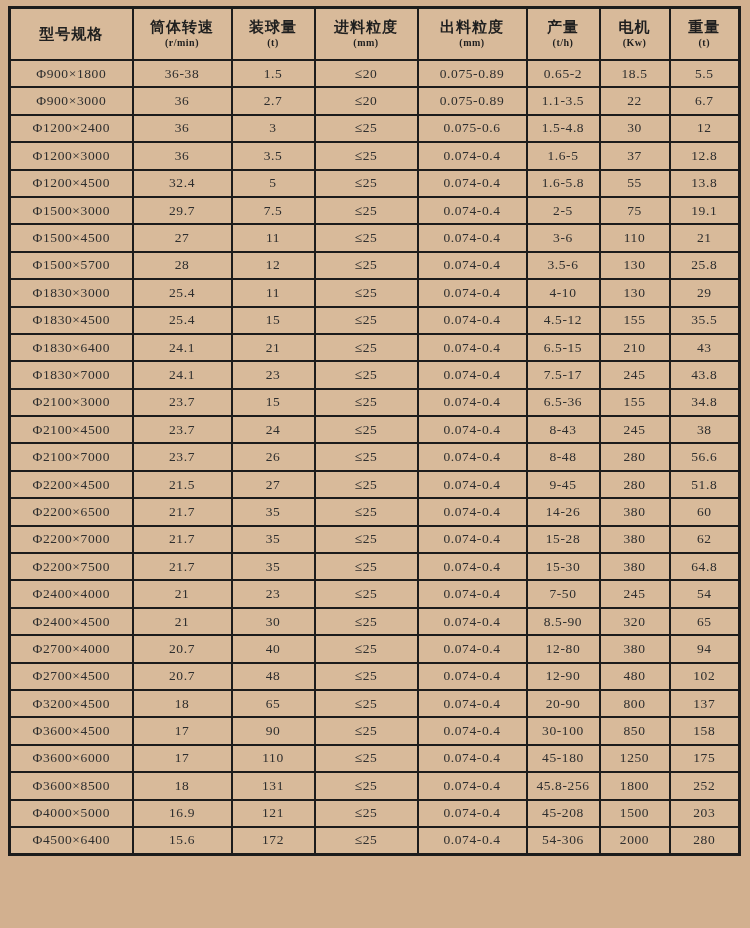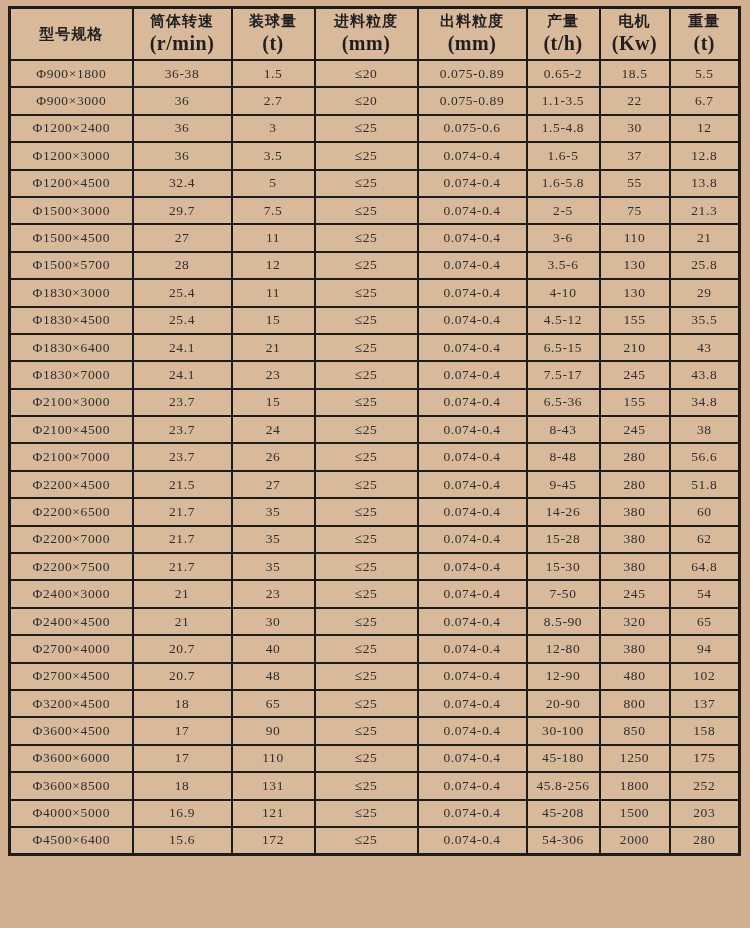--- a/index.html
+++ b/index.html
@@ -47,21 +47,21 @@
     line-height: 1.25;
   }
   th .h-label {
     display: block;
     font-size: 15px;
     letter-spacing: 1px;
     font-family: "Liberation Sans", "DejaVu Sans", sans-serif;
   }
   th .h-unit {
     display: block;
-    font-size: 20px;
+    font-size: 10px;
     letter-spacing: 0.5px;
     font-family: "Liberation Serif", "DejaVu Serif", serif;
   }
   th.single-line .h-label { line-height: 50px; }
   td {
     color: var(--text-color);
     font-size: 13.5px;
     letter-spacing: 0.6px;
   }
 </style>
@@ -167,21 +167,21 @@
           <td>13.8</td>
         </tr>
         <tr>
           <td>Φ1500×3000</td>
           <td>29.7</td>
           <td>7.5</td>
           <td>≤25</td>
           <td>0.074-0.4</td>
           <td>2-5</td>
           <td>75</td>
-          <td>21.3</td>
+          <td>19.1</td>
         </tr>
         <tr>
           <td>Φ1500×4500</td>
           <td>27</td>
           <td>11</td>
           <td>≤25</td>
           <td>0.074-0.4</td>
           <td>3-6</td>
           <td>110</td>
           <td>21</td>
@@ -300,21 +300,21 @@
           <td>Φ2200×7500</td>
           <td>21.7</td>
           <td>35</td>
           <td>≤25</td>
           <td>0.074-0.4</td>
           <td>15-30</td>
           <td>380</td>
           <td>64.8</td>
         </tr>
         <tr>
-          <td>Φ2400×3000</td>
+          <td>Φ2400×4000</td>
           <td>21</td>
           <td>23</td>
           <td>≤25</td>
           <td>0.074-0.4</td>
           <td>7-50</td>
           <td>245</td>
           <td>54</td>
         </tr>
         <tr>
           <td>Φ2400×4500</td>

